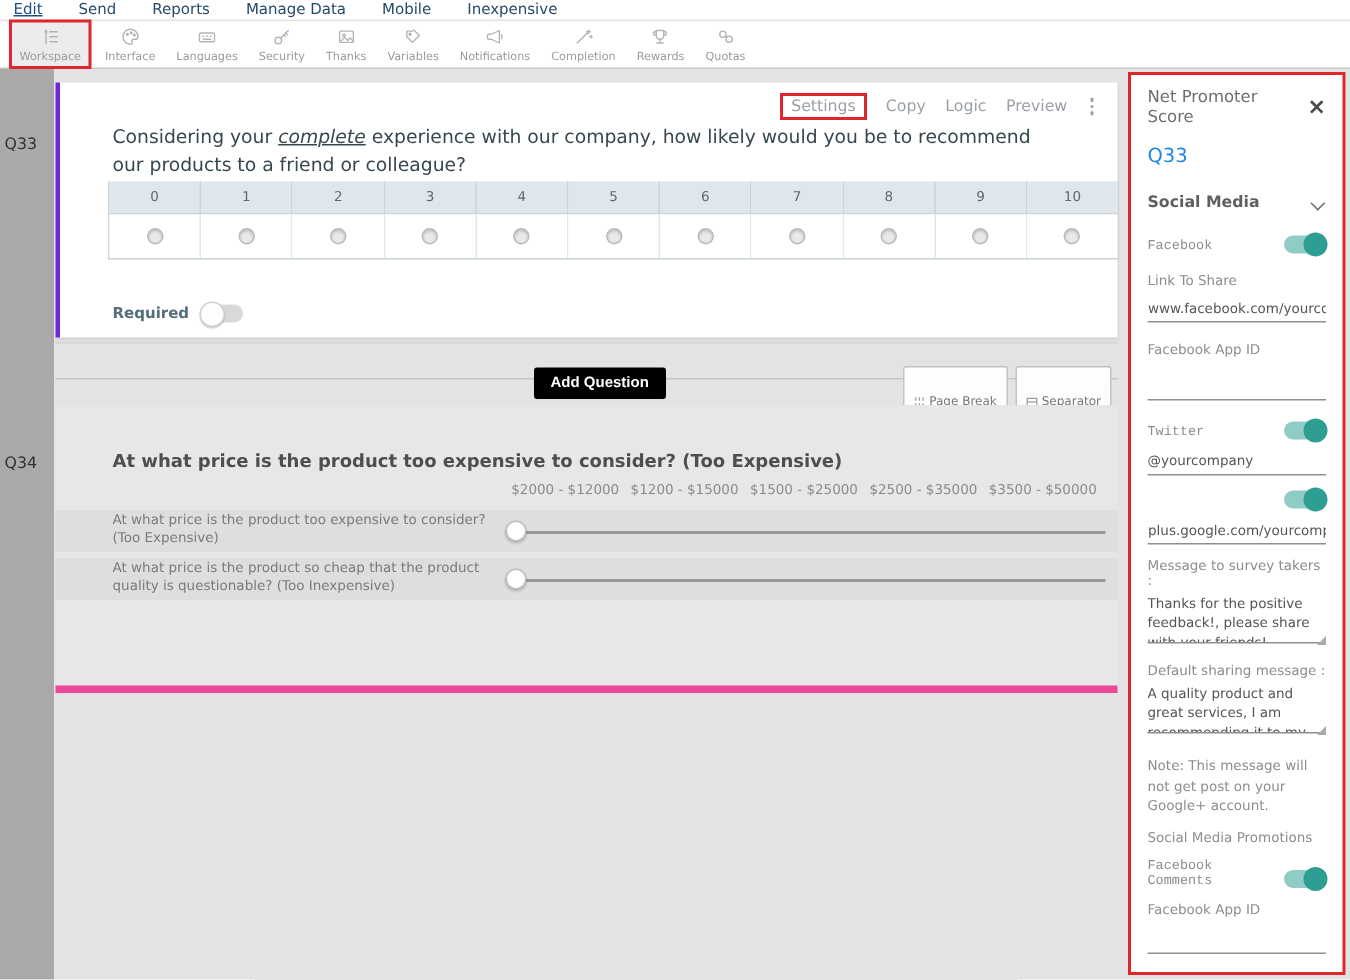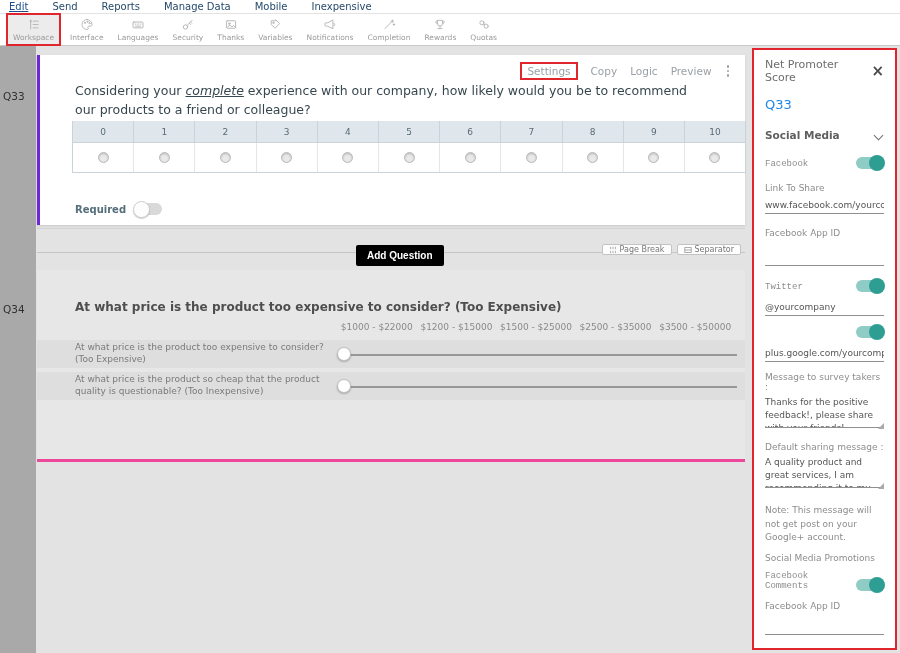--- a/index.html
+++ b/index.html
@@ -46,25 +46,25 @@
   .required-row { position:absolute; left:35px; top:148px; display:flex; align-items:flex-end; gap:8px; }
   .required-label { font-size:10px; font-weight:600; color:#546e7a; }
   .toggle-off { width:28px; height:12px; border-radius:7px; background:#d9d9d9; position:relative; cursor:pointer; }
   .toggle-off::after { content:""; position:absolute; left:-1px; top:-2px; width:15px; height:15px; border-radius:50%; background:#fdfdfd; border:1px solid #cfcfcf; box-shadow:0 1px 1px rgba(0,0,0,.2); }
 
   
   .divider-band { position:absolute; left:37px; top:228px; width:708px; height:42px; border-top:1px solid #d2d2d2; }
   .divider-rule { position:absolute; left:0; top:23px; width:708px; height:1px; background:#c6c6c6; }
   .add-question { position:absolute; left:319px; top:16px; background:#000000; color:#fff; font-size:10px; font-weight:bold; padding:5px 11px; border:none; border-radius:2px; cursor:pointer; }
   .mini-btns { position:absolute; right:4px; top:15px; display:flex; gap:5px; }
-  .mini-btn { display:flex; align-items:center; gap:3px; background:#fdfdfd; border:1px solid #c3c3c3; border-radius:2px; font-size:8px; color:#777; padding:0 6px; cursor:pointer; }
+  .mini-btn { display:flex; align-items:center; gap:3px; background:#fdfdfd; border:1px solid #c3c3c3; border-radius:2px; font-size:8px; color:#777; padding:18px 6px; cursor:pointer; }
   .mini-btn svg { stroke:#999; fill:none; stroke-width:1; }
 
   
-  .q34 { position:absolute; left:37px; top:270px; width:708px; height:192px; background:#e7e7e7; border-bottom:3px solid #ec4899; }
+  .q34 { position:absolute; left:37px; top:270px; width:708px; height:192px; background:#e7e7e7; border-bottom:5px solid #ec4899; }
   .q34-title { position:absolute; left:38px; top:30px; font-size:12px; font-weight:600; color:#4e4e4e; }
   .q34-cols { position:absolute; left:300px; top:52px; width:398px; display:flex; }
   .q34-col { flex:1; text-align:center; font-size:9px; color:#8a8a8a; }
   .q34-rows { position:absolute; left:0; top:70px; width:708px; }
   .q34-row { position:relative; background:#dedede; margin-bottom:4px; }
   .q34-row.h2 { height:28px; } .q34-row.h1 { height:18px; }
   .q34-row-label { position:absolute; left:38px; top:50%; transform:translateY(-50%); width:255px; font-size:9px; line-height:1.3; color:#7a7a7a; }
   .slider { position:absolute; left:300px; right:8px; top:50%; height:2px; background:#979797; }
   .slider-handle { position:absolute; left:0; top:-7px; width:14px; height:14px; border-radius:50%; background:#fff; border:1px solid #c0c0c0; box-shadow:0 1px 2px rgba(0,0,0,.25); cursor:grab; }
 
@@ -307,21 +307,21 @@
             <line x1="1" y1="5" x2="9" y2="5"></line>
           </svg>
         <span>Separator</span>
       </span>
     </div>
   </div>
 
   <div class="q34">
     <div class="q34-title">At what price is the product too expensive to consider? (Too Expensive)</div>
     <div class="q34-cols">
-      <span class="q34-col">$1000 - $22000</span>
+      <span class="q34-col">$2000 - $12000</span>
       <span class="q34-col">$1200 - $15000</span>
       <span class="q34-col">$1500 - $25000</span>
       <span class="q34-col">$2500 - $35000</span>
       <span class="q34-col">$3500 - $50000</span>
     </div>
     <div class="q34-rows">
       <div class="q34-row h2">
         <span class="q34-row-label">At what price is the product too expensive to consider? (Too Expensive)</span>
         <span class="slider">
             <span class="slider-handle"></span>

